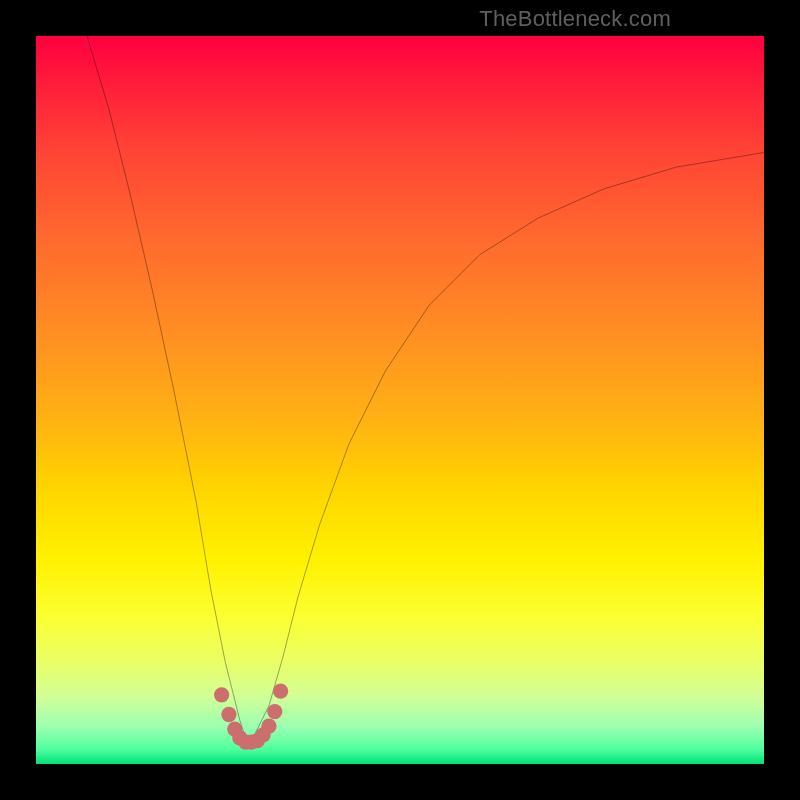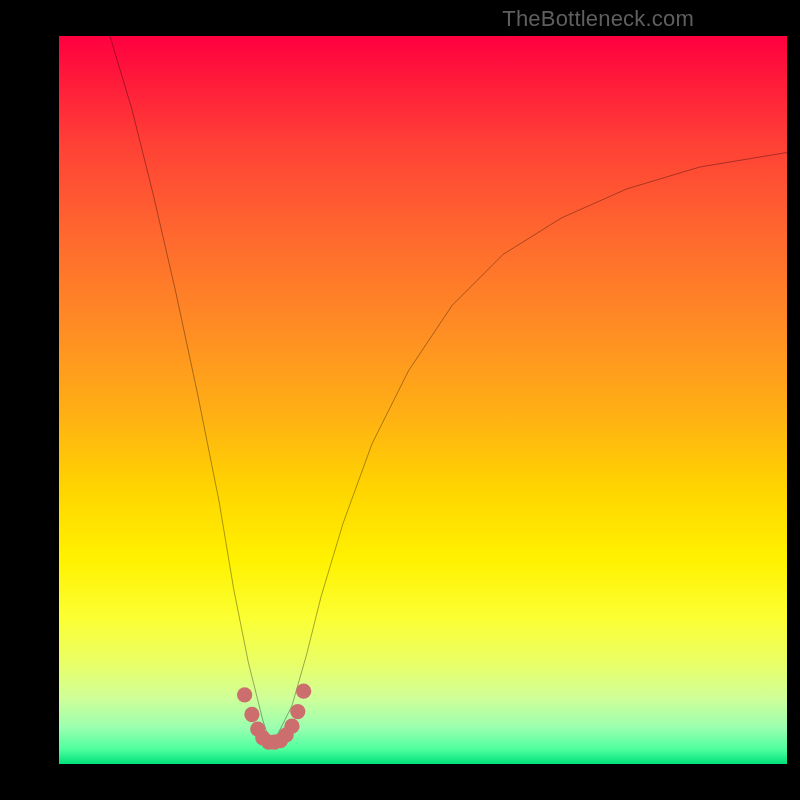--- a/index.html
+++ b/index.html
@@ -2,21 +2,20 @@
 <html><head>
 <meta charset="utf-8">
 <style>
   * { margin: 0; padding: 0; box-sizing: border-box; }
   html, body { width: 800px; height: 800px; overflow: hidden; background: #000; }
   .frame {
     position: relative;
     width: 685px;
     height: 800px;
     background: #000;
-    margin-left: 23px;
   }
   .watermark {
     position: absolute;
     top: 6px;
     right: 14px;
     font-family: Arial, Helvetica, sans-serif;
     font-size: 22px;
     color: #5f5f5f;
     letter-spacing: 0.2px;
     z-index: 10;

